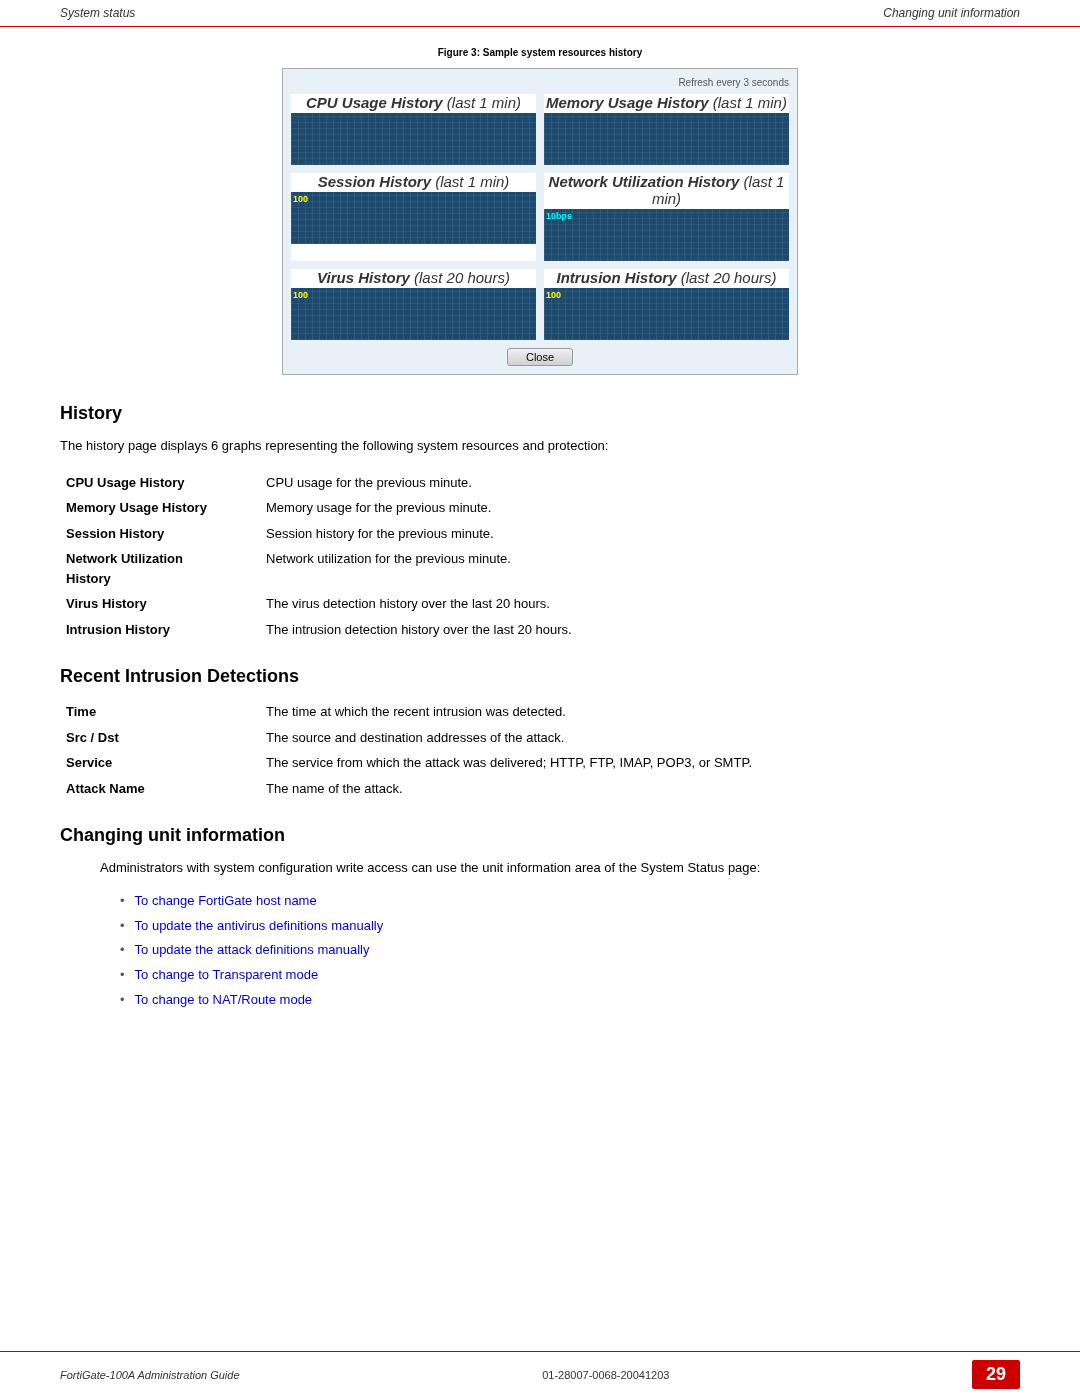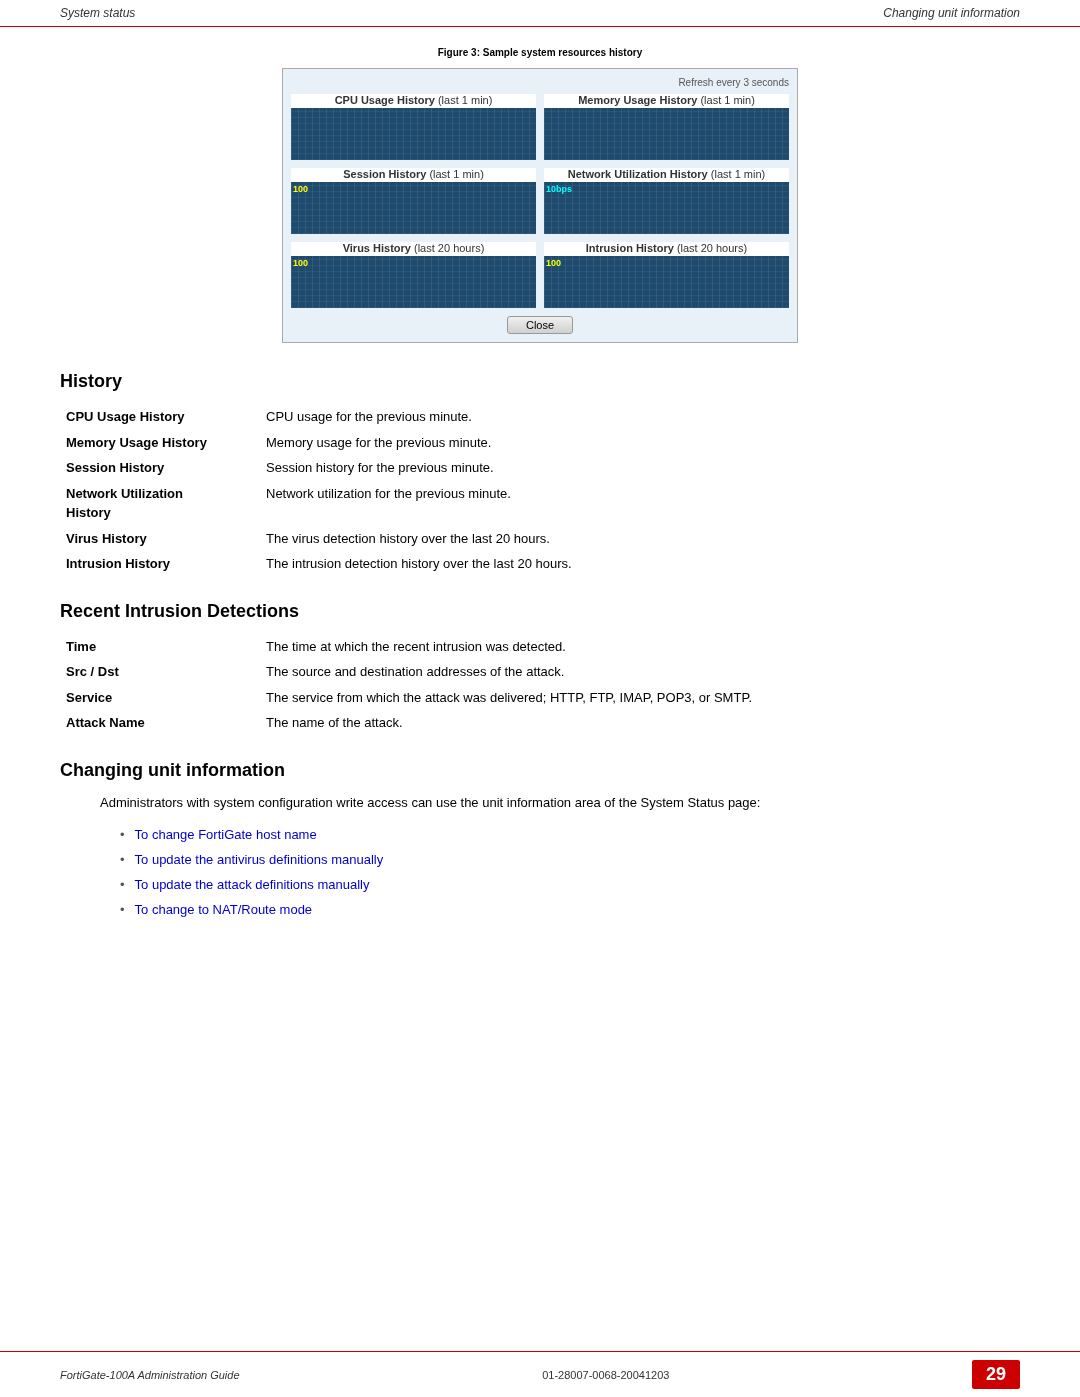--- a/index.html
+++ b/index.html
@@ -67,24 +67,25 @@
     }
     .graphs-grid {
       display: grid;
       grid-template-columns: 1fr 1fr;
       gap: 8px;
     }
     .graph-cell {
       background: #fff;
     }
     .graph-label {
-      font-size: 11px;
+      font-size: 15px;
       font-weight: bold;
       color: #333;
       margin-bottom: 2px;
+      font-style: italic;
     }
     .close-btn-row {
       text-align: center;
       margin-top: 8px;
     }
     .close-btn {
       background: linear-gradient(to bottom, #f0f0f0, #d0d0d0);
       border: 1px solid #999;
       border-radius: 3px;
       padding: 2px 18px;
@@ -266,20 +267,21 @@
 
       </div>
       <div class="close-btn-row">
         <button class="close-btn">Close</button>
       </div>
     </div>
   </div>
 
   <div class="section">
     <h2 class="section-heading">History</h2>
+    <p class="section-intro">The history page displays 6 graphs representing the following system resources and protection:</p>
     <table class="def-table">
       <tbody>
         <tr>
           <td>CPU Usage History</td>
           <td>CPU usage for the previous minute.</td>
         </tr>
         <tr>
           <td>Memory Usage History</td>
           <td>Memory usage for the previous minute.</td>
         </tr>
@@ -332,20 +334,23 @@
     <p class="changing-intro">Administrators with system configuration write access can use the unit information area of the System Status page:</p>
     <ul class="bullet-list">
       <li>
         <a href="#">To change FortiGate host name</a>
       </li>
       <li>
         <a href="#">To update the antivirus definitions manually</a>
       </li>
       <li>
         <a href="#">To update the attack definitions manually</a>
+      </li>
+      <li>
+        <a href="#">To change to Transparent mode</a>
       </li>
       <li>
         <a href="#">To change to NAT/Route mode</a>
       </li>
     </ul>
   </div>
 
 </div>
 
 <div class="footer">

